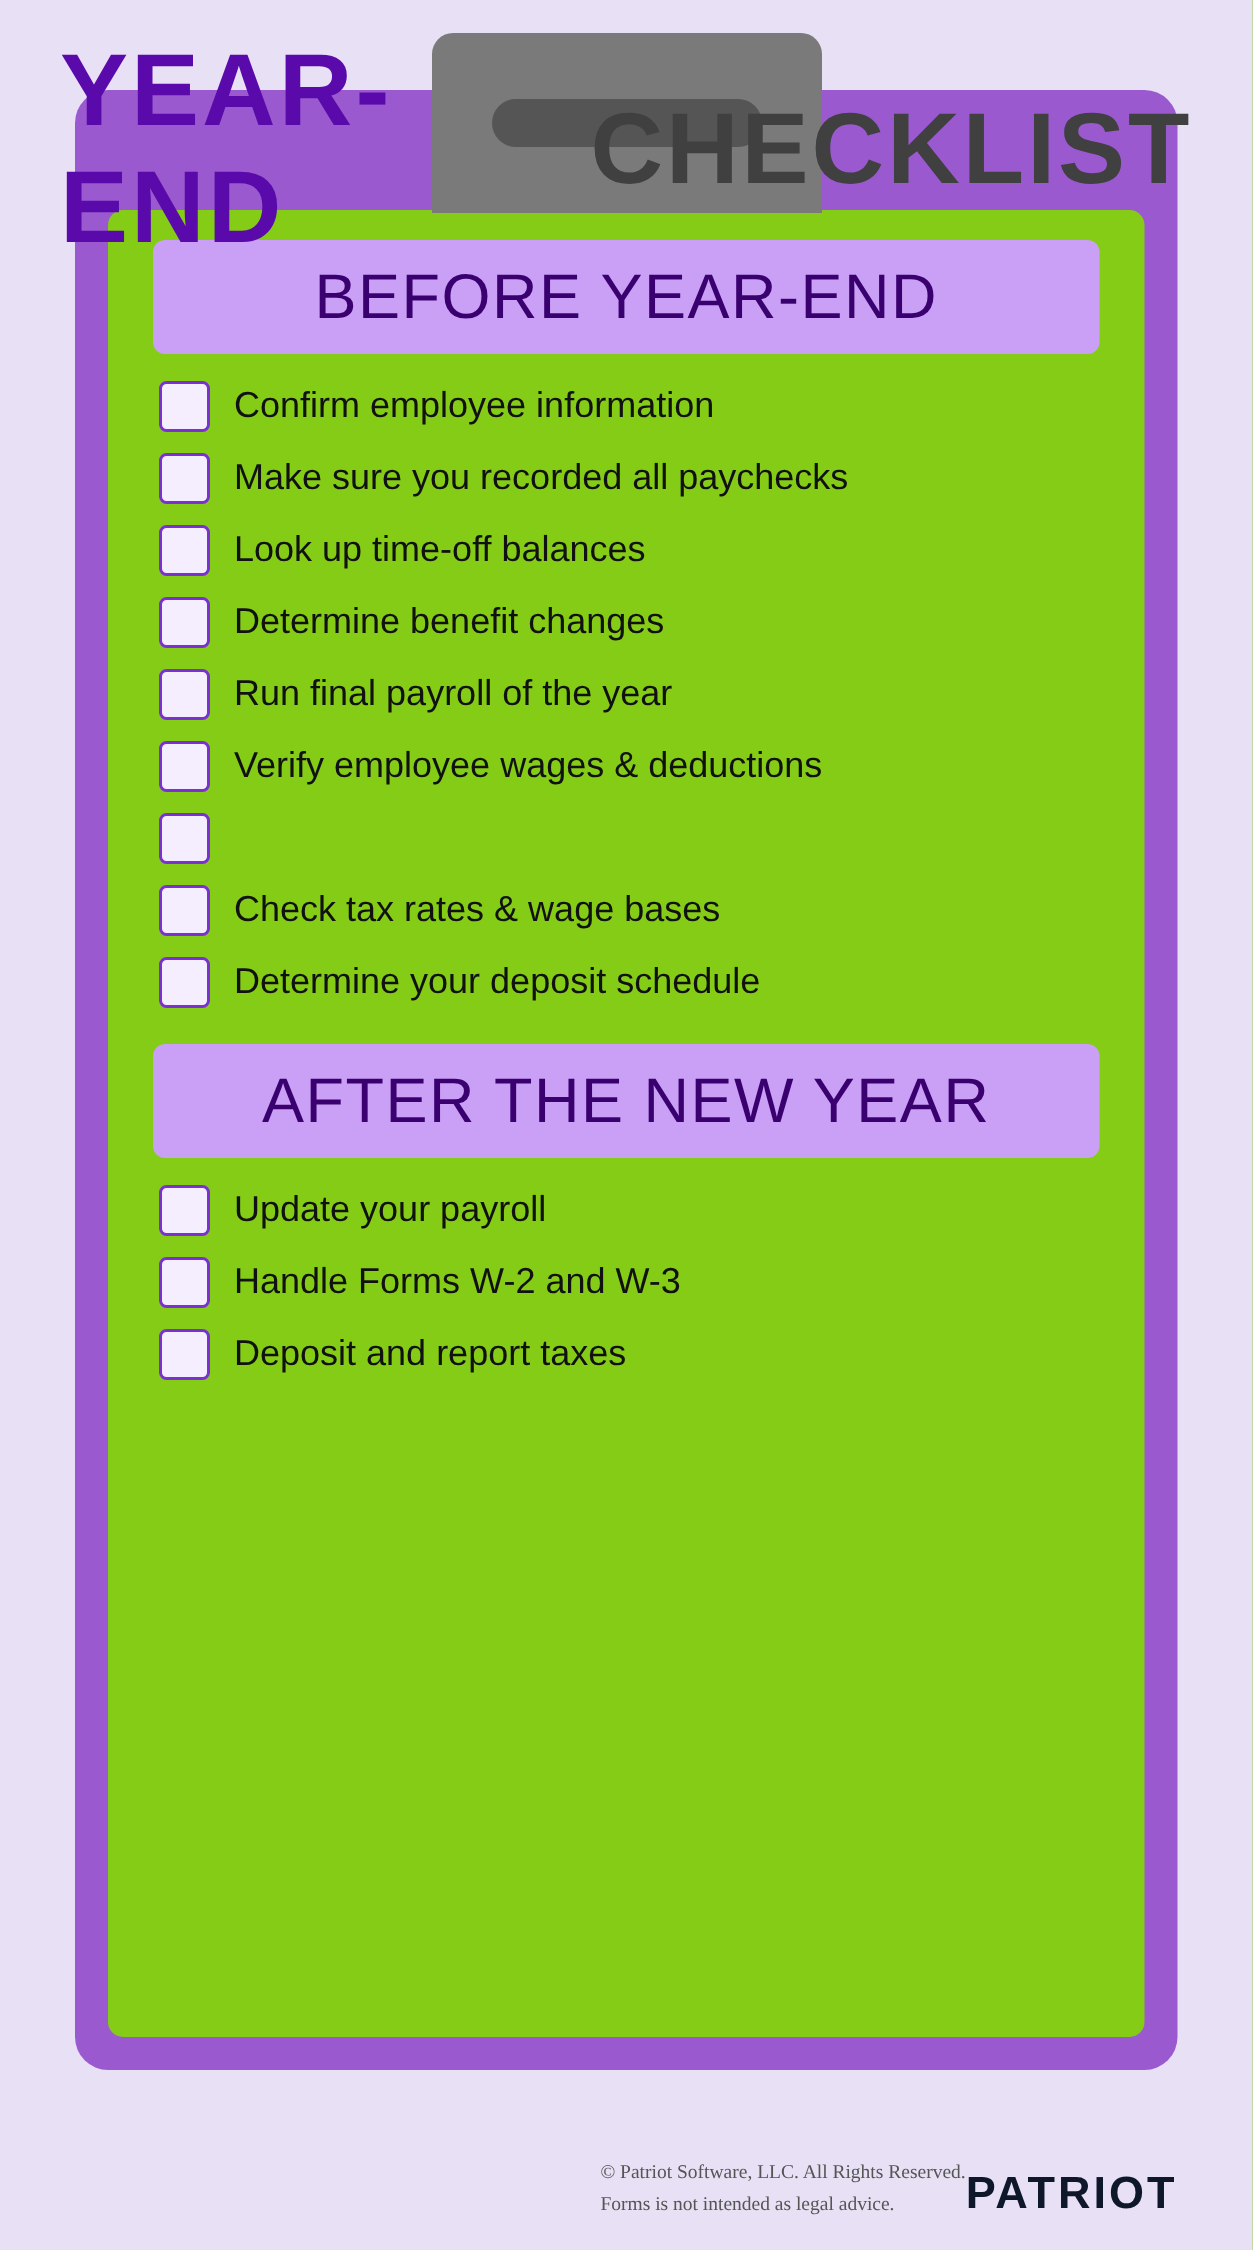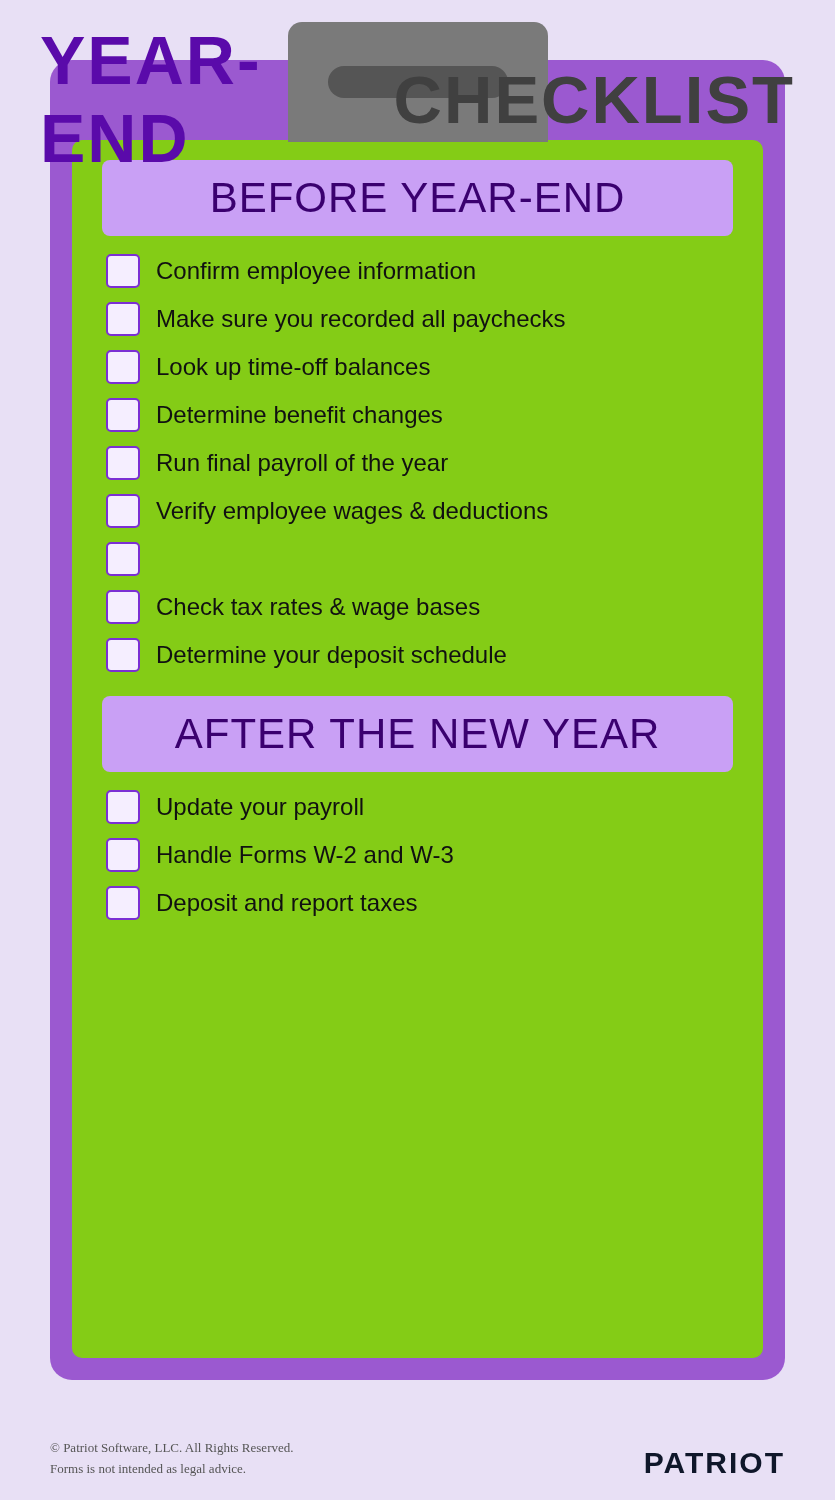--- a/index.html
+++ b/index.html
@@ -139,21 +139,21 @@
     }
 
     
     .footer {
       position: absolute;
       bottom: 20px;
       left: 0;
       right: 0;
       display: flex;
       align-items: flex-end;
-      justify-content: space-between;
+      justify-content: flex-end;
       padding: 0 50px;
       z-index: 20;
     }
 
     .footer-left {
       font-size: 13px;
       color: #555;
       line-height: 1.6;
     }
 

